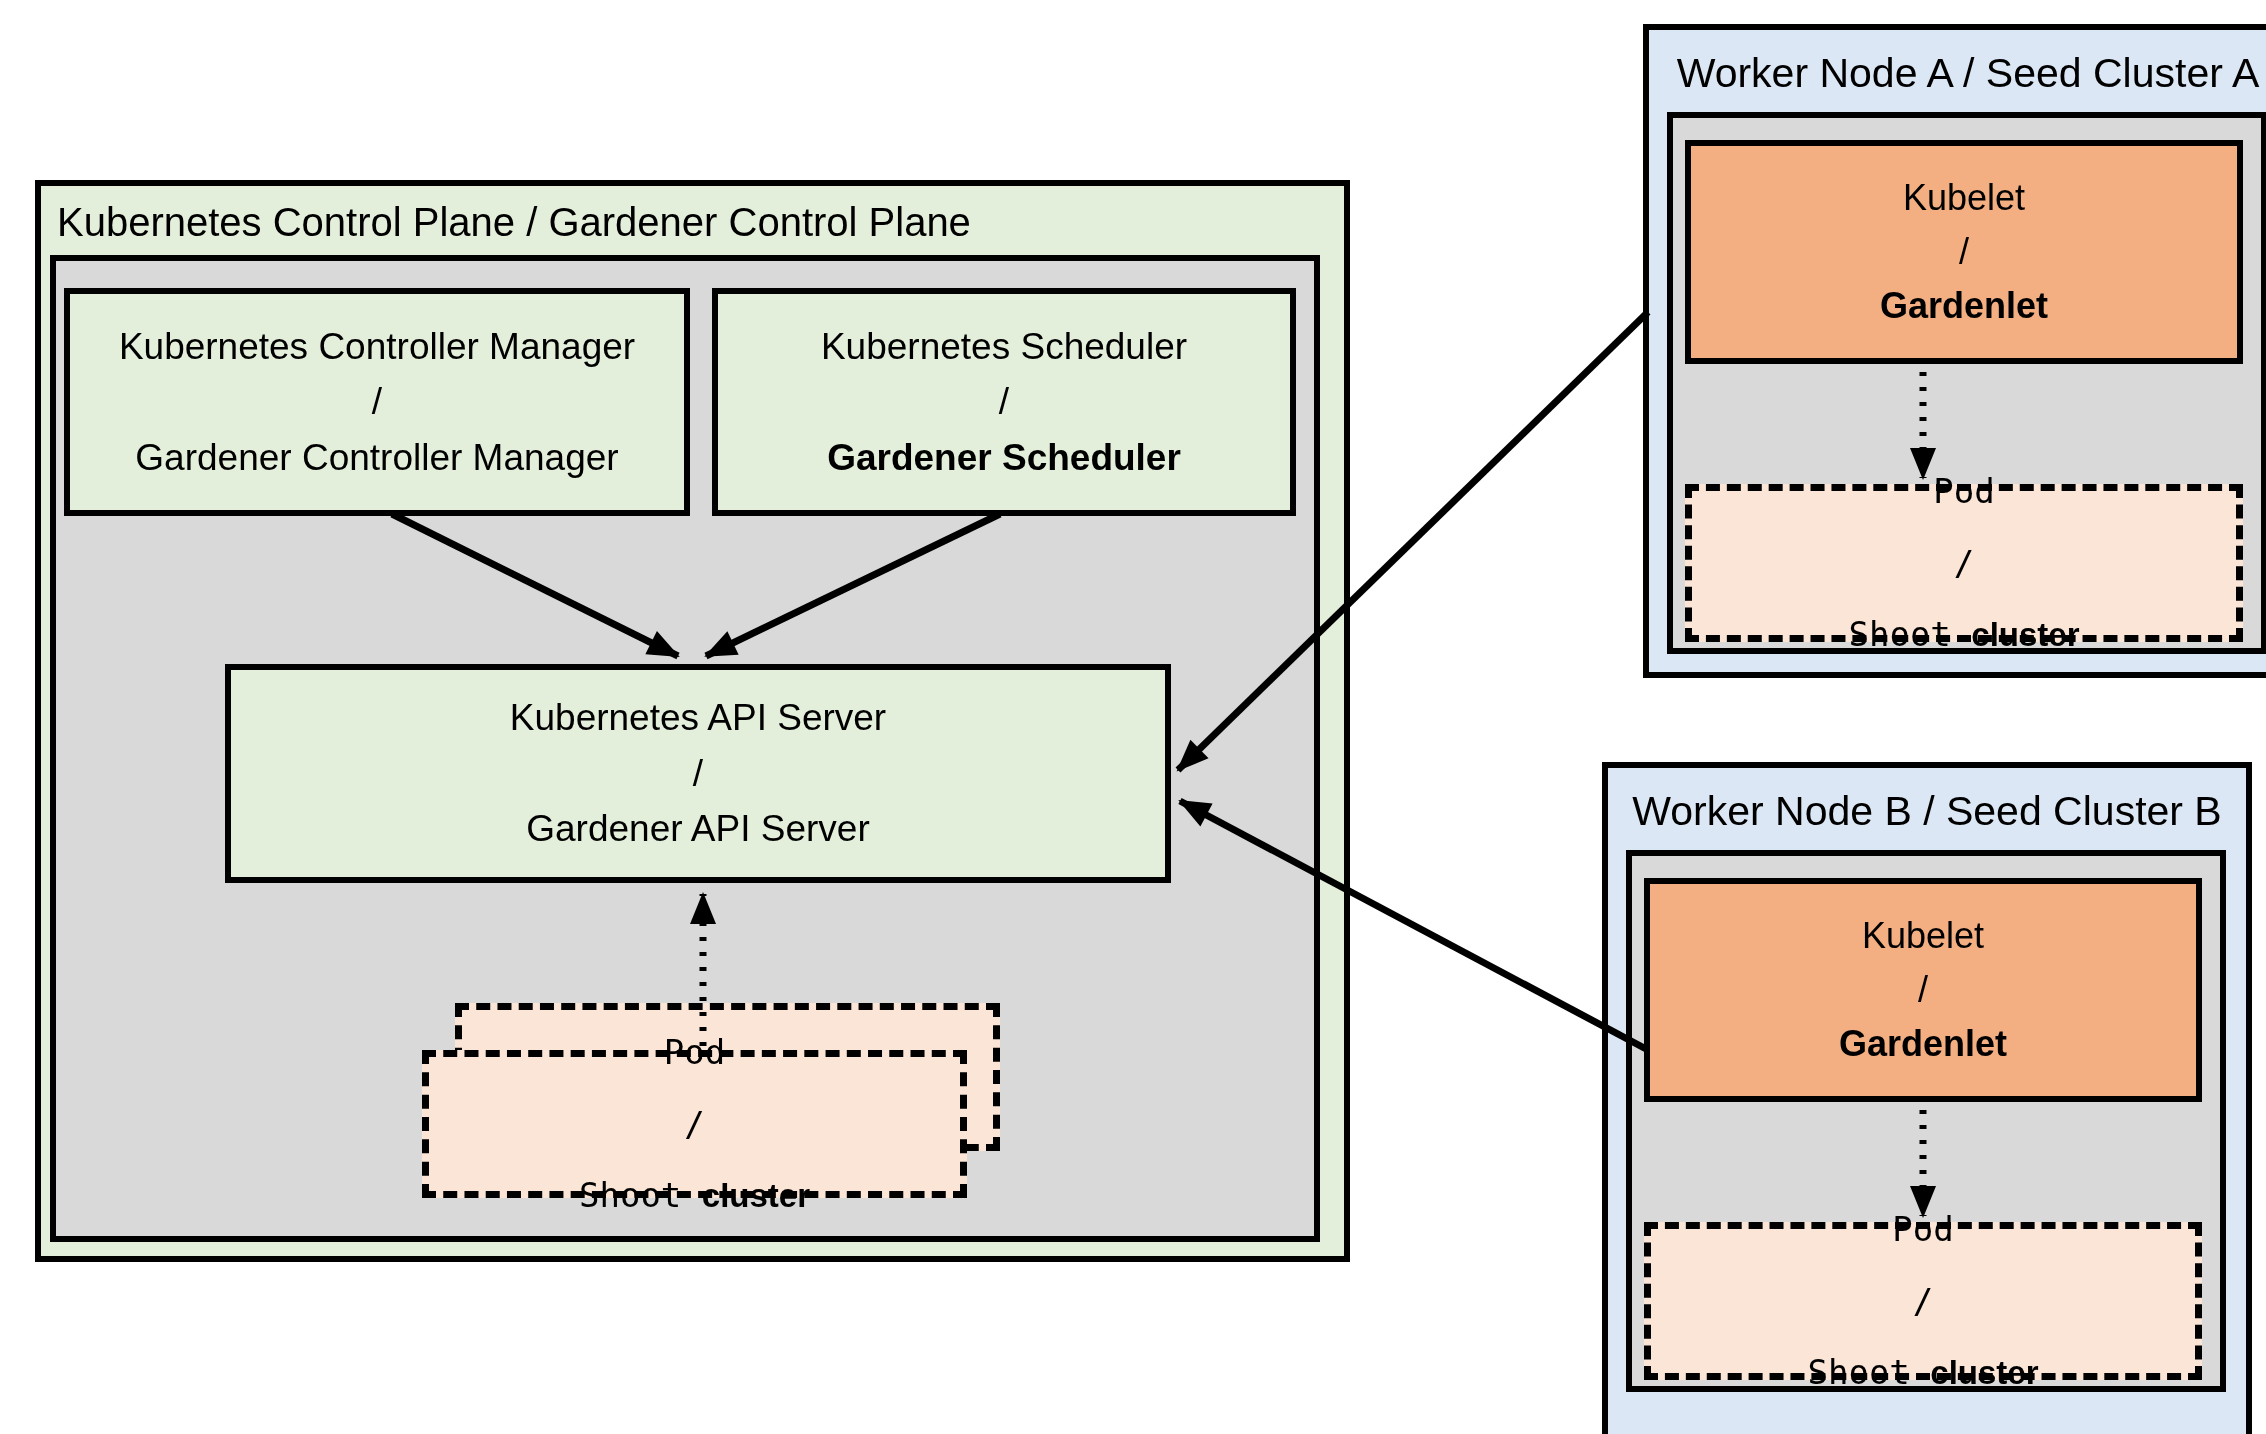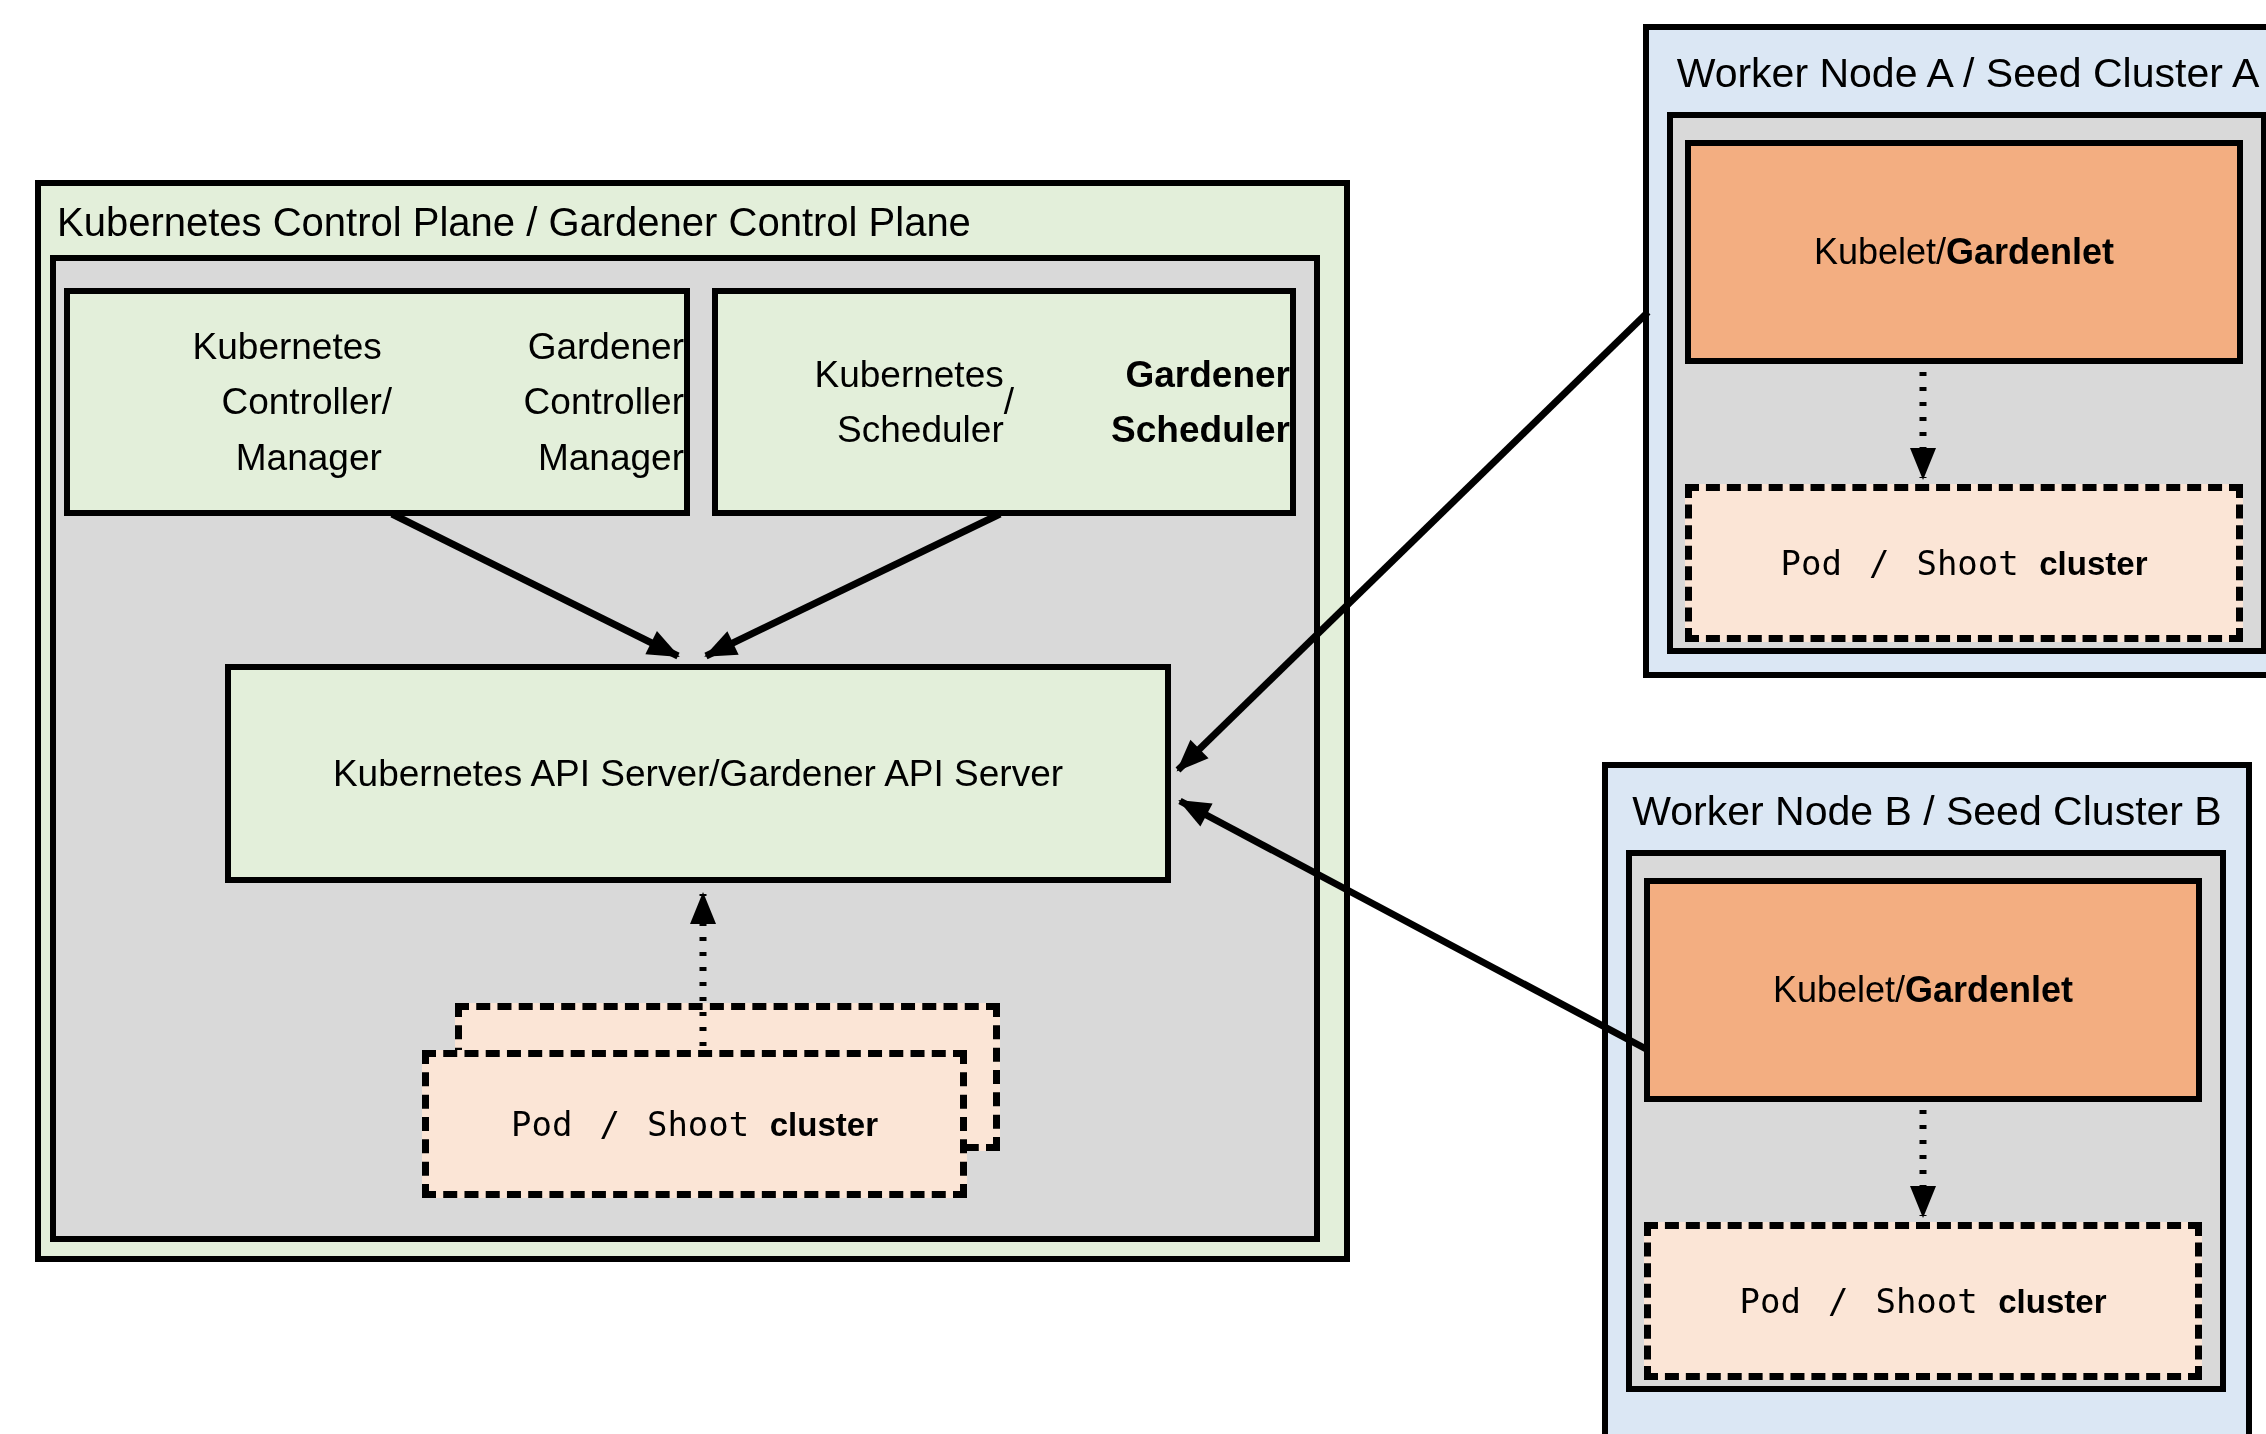--- a/index.html
+++ b/index.html
@@ -15,21 +15,21 @@
   body{font-family:"Liberation Sans",sans-serif;color:#000;}
   #canvas{position:relative;width:2266px;height:1434px;background:var(--color-page);overflow:hidden;}
   .abs{position:absolute;box-sizing:border-box;}
   .solid-border{border:6px solid var(--color-line);}
   .dashed-border{border:7px dashed var(--color-line);gap:27px;}
   .fill-green{background:var(--color-green);}
   .fill-gray{background:var(--color-gray);}
   .fill-blue{background:var(--color-blue);}
   .fill-orange{background:var(--color-orange);}
   .fill-peach{background:var(--color-peach);}
-  .node{display:flex;align-items:center;justify-content:center;text-align:right;}
+  .node{display:flex;flex-direction:column;align-items:center;justify-content:center;text-align:center;}
   .node-label{font-size:37px;line-height:1.5;}
   .kubelet-label{font-size:36px;line-height:1.5;}
   .pod-label{font-size:34px;line-height:1.32;font-family:"DejaVu Sans Mono",monospace;}
   .pod-label .code{font-family:"DejaVu Sans Mono",monospace;}
   .pod-label .plain{font-family:"Liberation Sans",sans-serif;font-weight:600;font-size:33px;}
   .bold{font-weight:700;}
   .outer-title{font-size:40px;margin:14px 0 0 16px;white-space:nowrap;}
   .worker-title{font-size:41px;margin-top:20px;text-align:center;white-space:nowrap;}
   svg.overlay{position:absolute;left:0;top:0;width:2266px;height:1434px;pointer-events:none;z-index:20;}
   .stack-front{z-index:2;}

